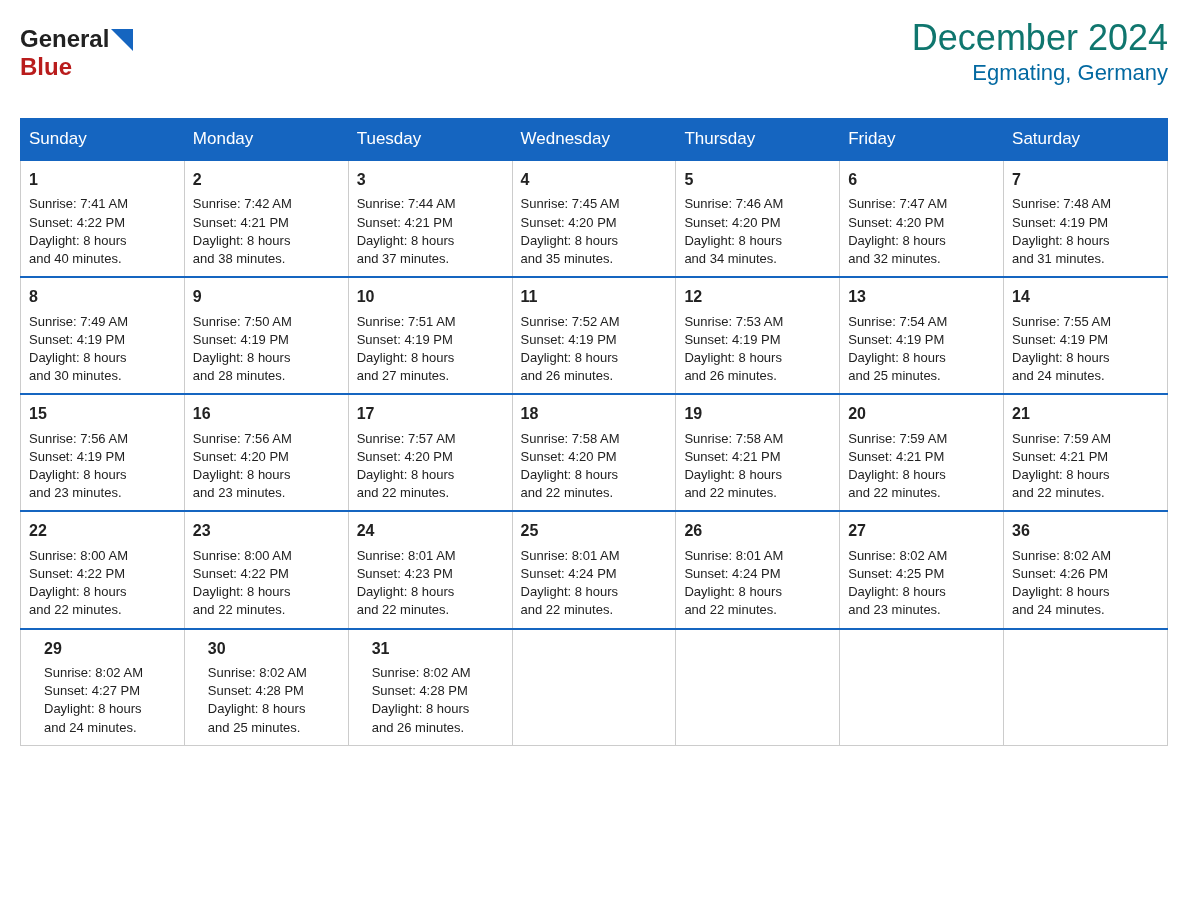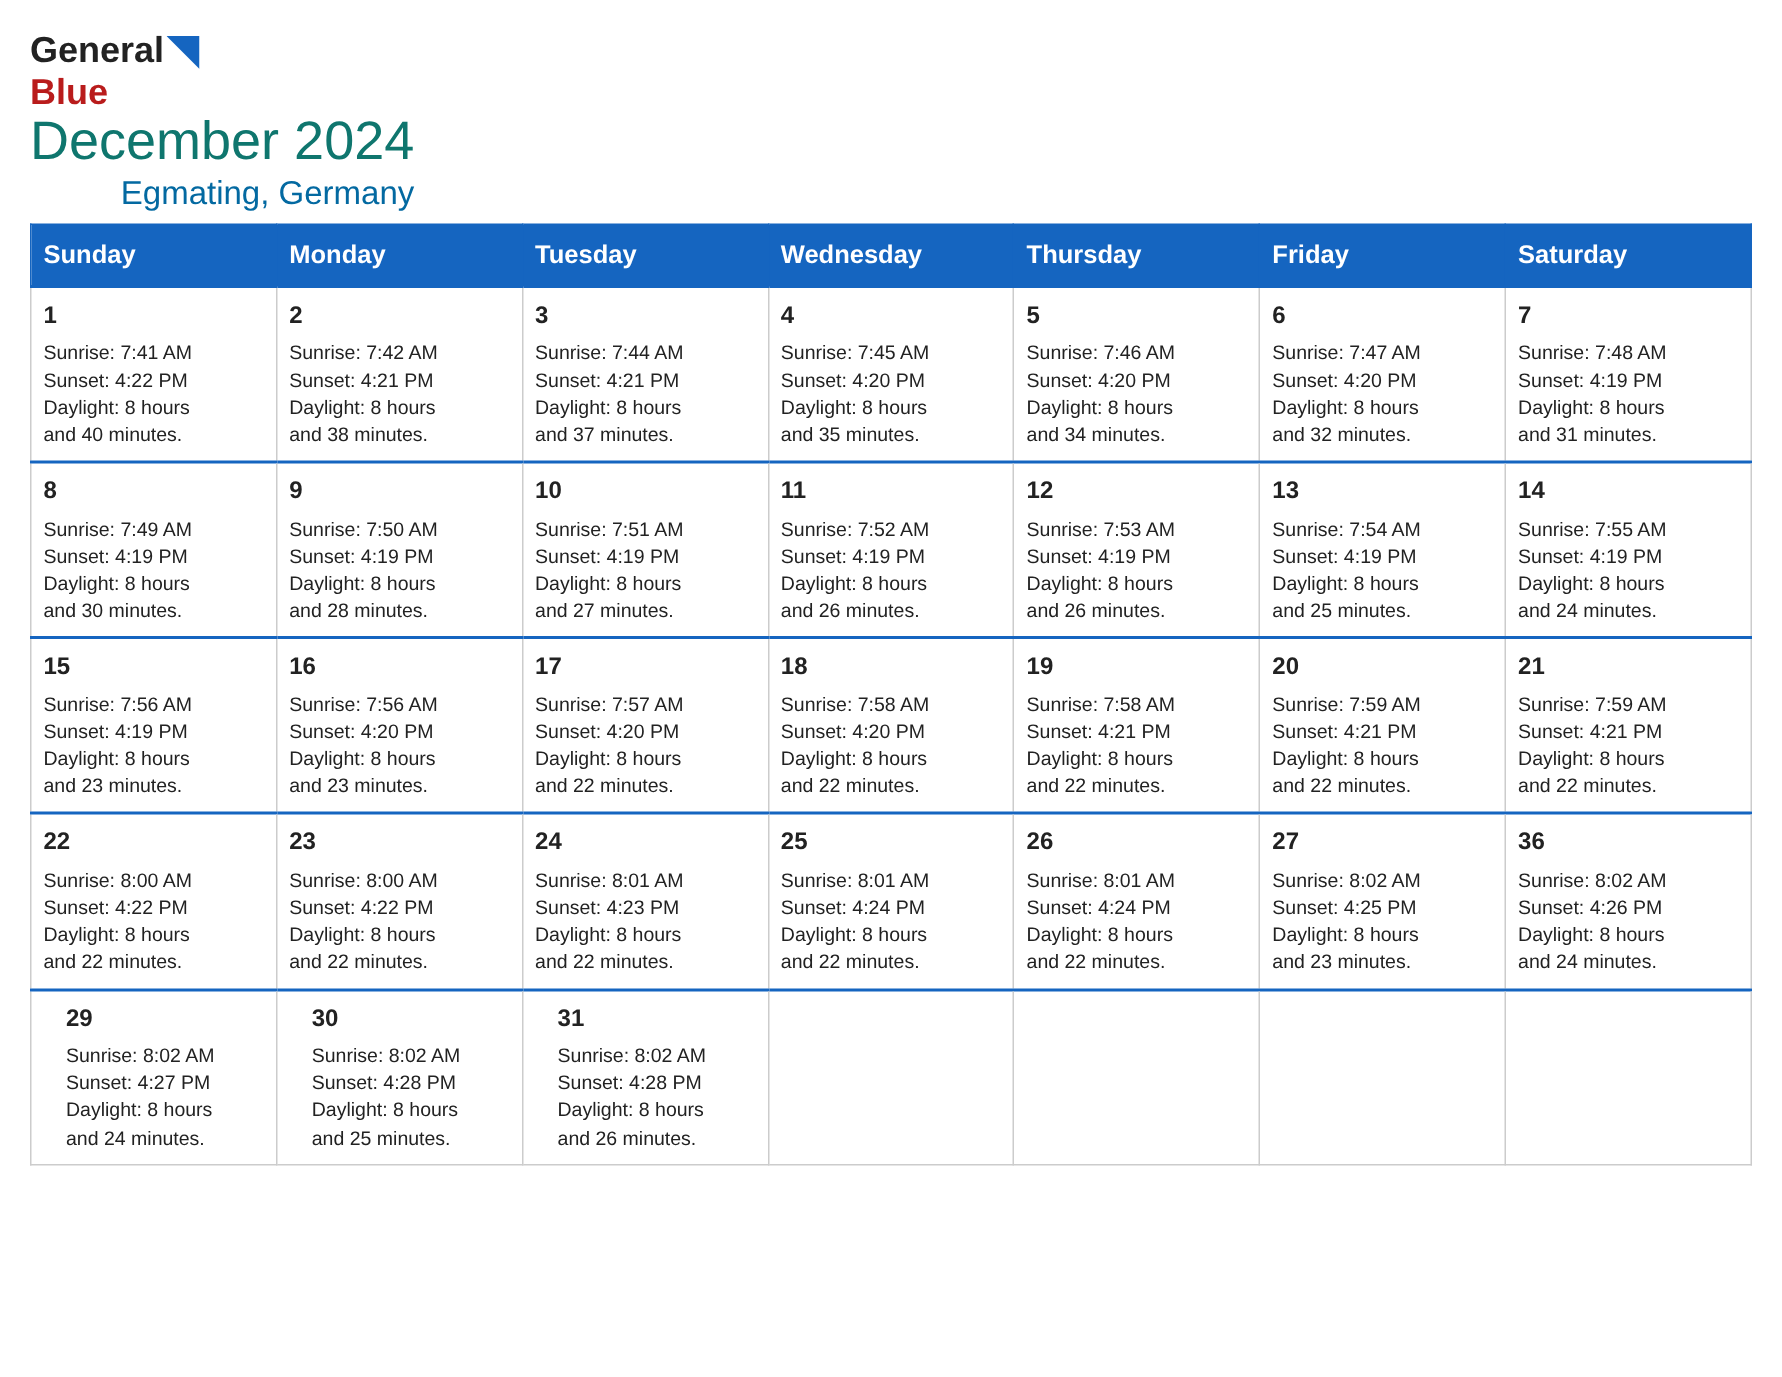--- a/index.html
+++ b/index.html
@@ -6,23 +6,22 @@
     body {
       font-family: Arial, sans-serif;
       background: #ffffff;
       padding: 20px;
       width: 1188px;
       min-height: 918px;
     }
     .header {
       display: flex;
       justify-content: space-between;
-      align-items: flex-start;
-      margin-bottom: 7px;
-      flex-direction: column;
+      align-items: center;
+      margin-bottom: 32px;
     }
     .title-area {
       text-align: right;
     }
     .month-title {
       font-size: 36px;
       font-weight: normal;
       color: #0f766e;
       line-height: 1;
     }
@@ -33,21 +32,21 @@
     }
     .calendar {
       width: 100%;
       border-collapse: collapse;
     }
     .calendar th {
       background-color: #1565c0;
       color: #ffffff;
       padding: 10px 8px;
       font-size: 17px;
-      font-weight: bold;
+      font-weight: normal;
       text-align: left;
       border: 1px solid #1565c0;
     }
     .calendar td {
       vertical-align: top;
       padding: 8px;
       border: 1px solid #cccccc;
       width: 14.28%;
       font-size: 13.5px;
       color: #222;

